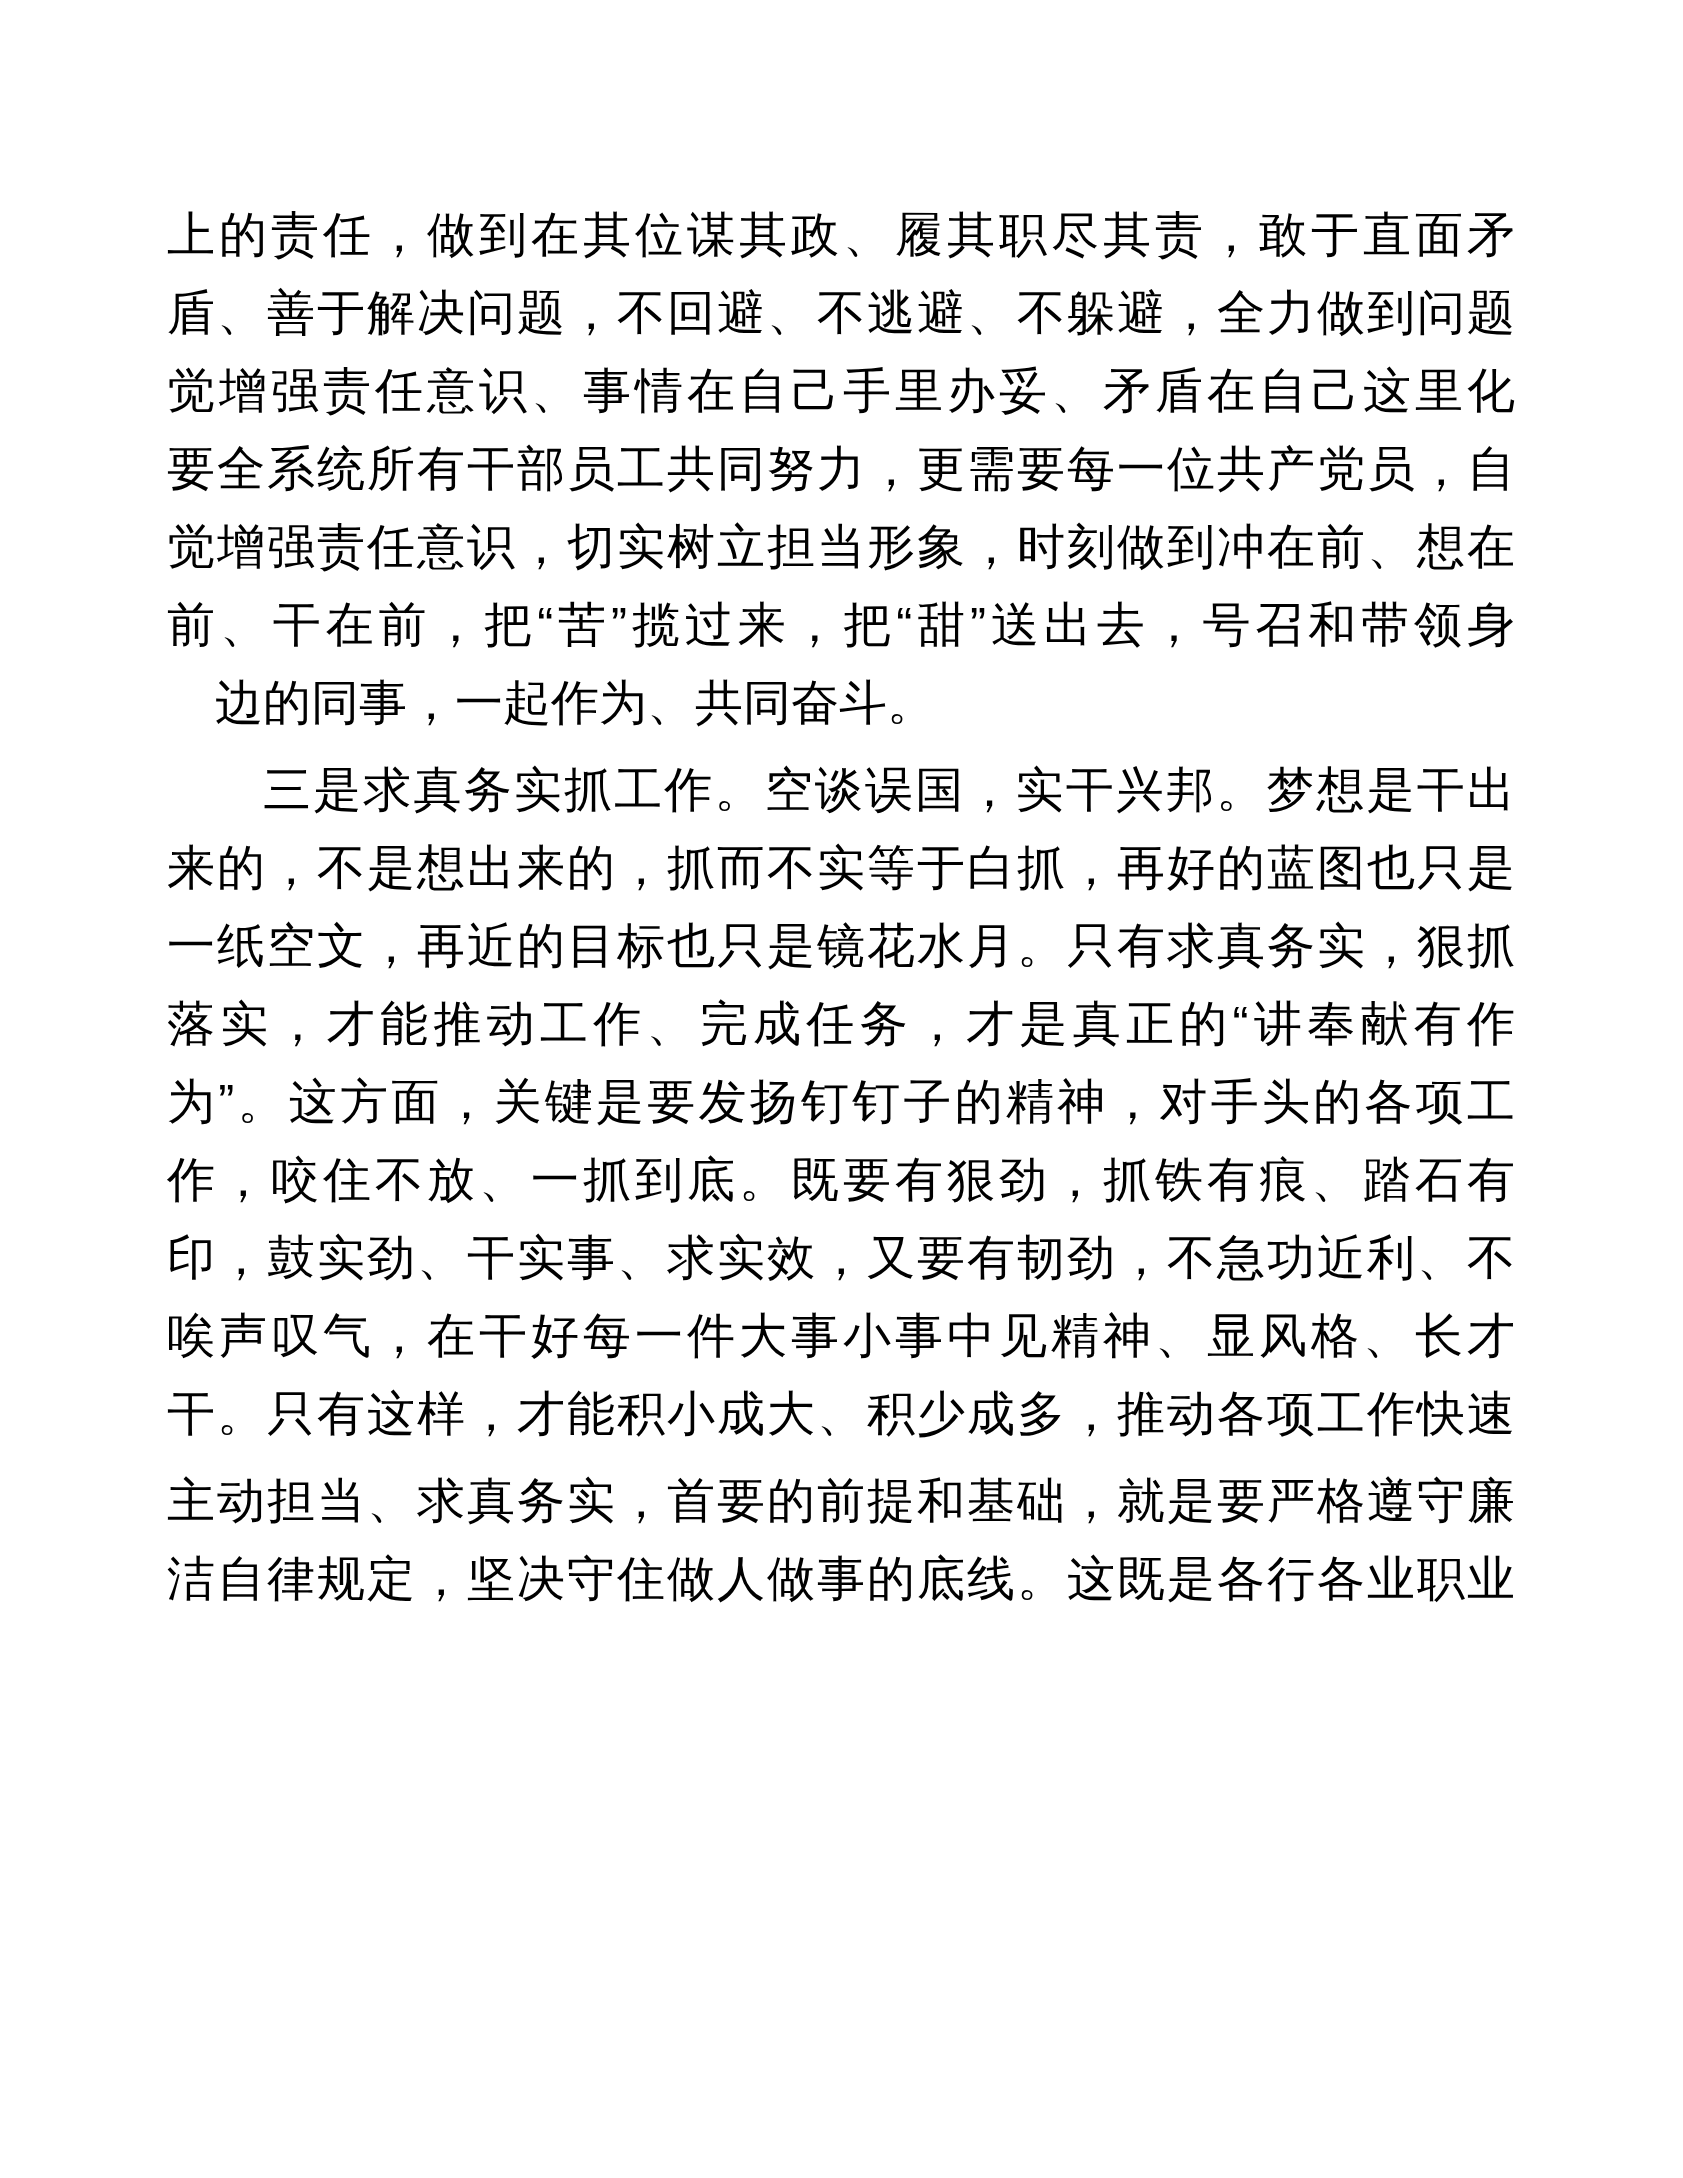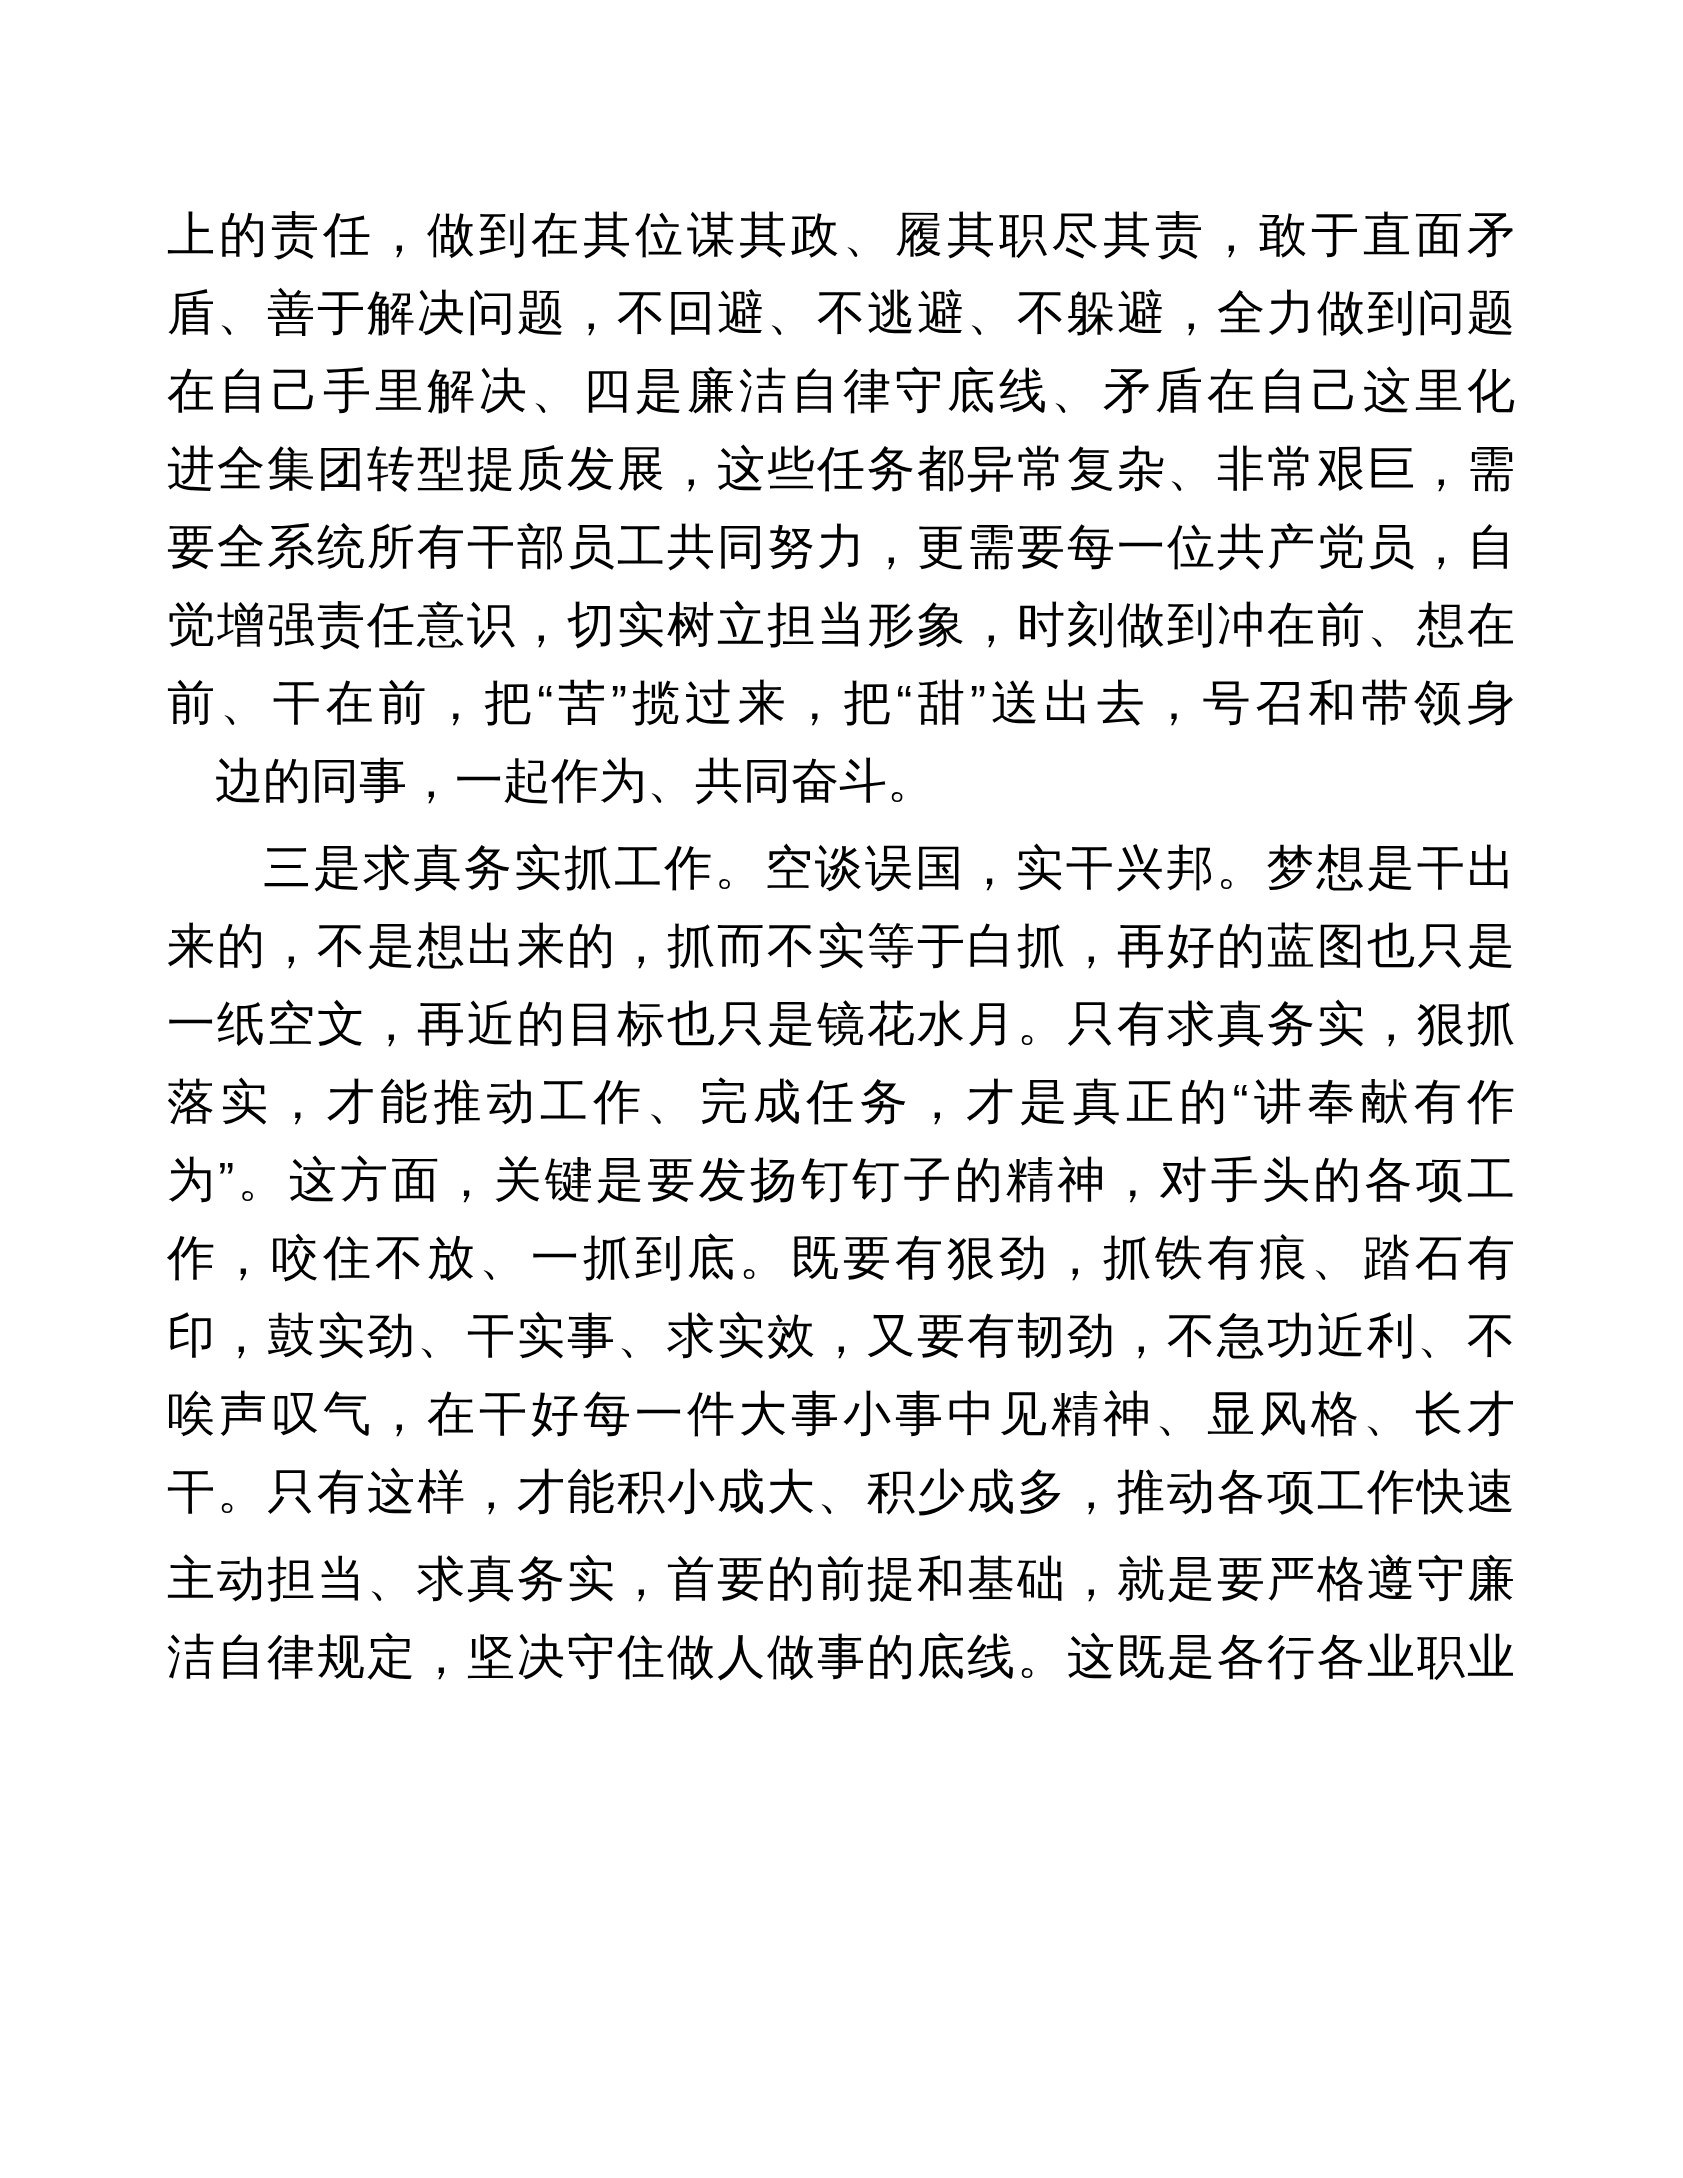--- a/index.html
+++ b/index.html
@@ -59,22 +59,21 @@
   }
 </style>
 </head>
 <body>
 
 <div class="page">
   <div class="text-block" id="text-block">
       <div class="paragraph">
         <div class="line">上的责任，做到在其位谋其政、履其职尽其责，敢于直面矛</div>
         <div class="line">盾、善于解决问题，不回避、不逃避、不躲避，全力做到问题</div>
-        <div class="line">在自己手里解决、四是廉洁自律守底线、矛盾在自己这里化</div>
-        <div class="line">进全集团转型提质发展，这些任务都异常复杂、非常艰巨，需</div>
+        <div class="line">觉增强责任意识、事情在自己手里办妥、矛盾在自己这里化</div>
         <div class="line">要全系统所有干部员工共同努力，更需要每一位共产党员，自</div>
         <div class="line">觉增强责任意识，切实树立担当形象，时刻做到冲在前、想在</div>
         <div class="line">前、干在前，把“苦”揽过来，把“甜”送出去，号召和带领身</div>
         <div class="line last-left">边的同事，一起作为、共同奋斗。</div>
       </div>
       <div class="paragraph">
         <div class="line indent">三是求真务实抓工作。空谈误国，实干兴邦。梦想是干出</div>
         <div class="line">来的，不是想出来的，抓而不实等于白抓，再好的蓝图也只是</div>
         <div class="line">一纸空文，再近的目标也只是镜花水月。只有求真务实，狠抓</div>
         <div class="line">落实，才能推动工作、完成任务，才是真正的“讲奉献有作</div>

